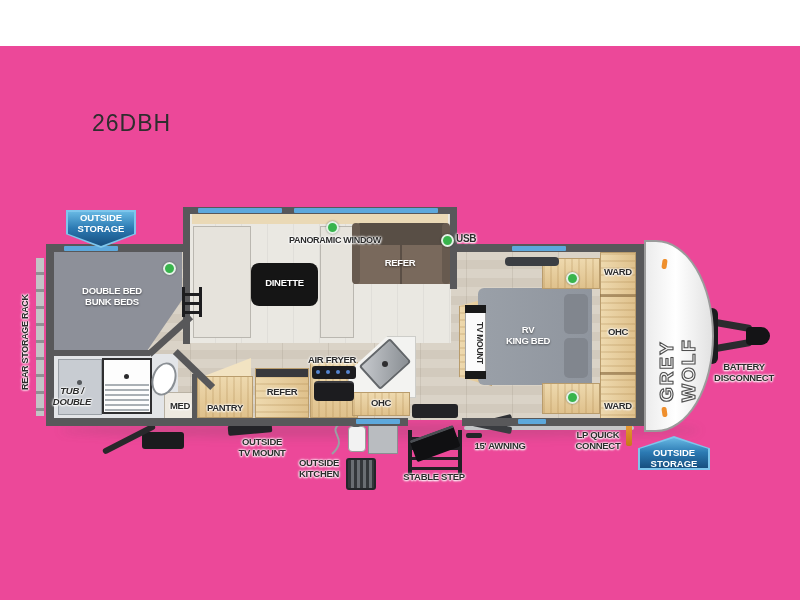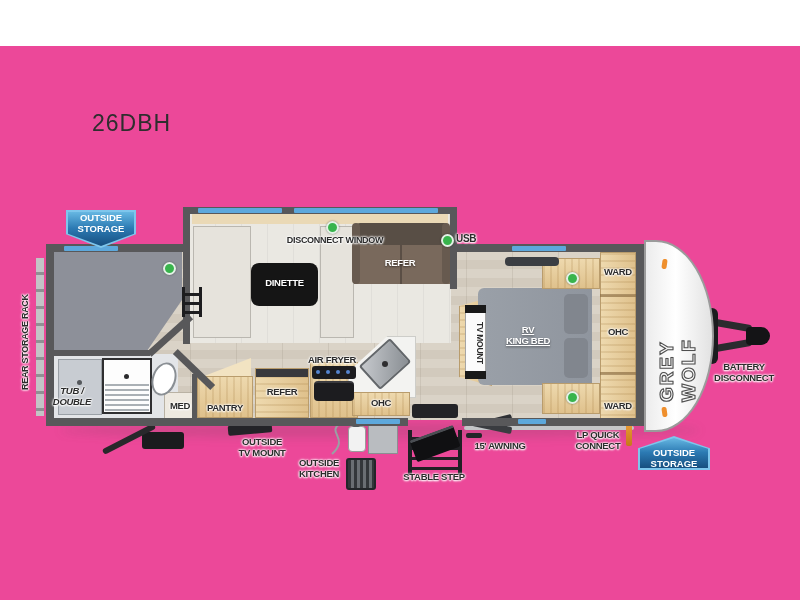--- a/index.html
+++ b/index.html
@@ -66,20 +66,24 @@
   <div class="wall" style="left:46px;top:198px;width:8px;height:182px;"></div>
   <div class="wall" style="left:46px;top:372px;width:362px;height:8px;"></div>
   <div class="wall" style="left:462px;top:372px;width:186px;height:8px;"></div>
   <div class="wall" style="left:636px;top:198px;width:10px;height:182px;"></div>
 
   <div class="abs" style="left:36px;top:212px;width:8px;height:158px;z-index:2;background:repeating-linear-gradient(180deg,#c3c4c6 0 14px,#8f9093 14px 17px);"></div>
   <div class="lbl vlbl" style="left:20px;top:246px;width:14px;height:100px;font-size:9px;">REAR STORAGE RACK</div>
 
   <div class="abs" style="left:54px;top:206px;width:128px;height:102px;z-index:2;background:#8d9099;
               clip-path:polygon(0 0,100% 0,100% 47%,71% 100%,0 100%);"></div>
+  <div class="lbl lbl-w" style="left:62px;top:240px;width:100px;">
+    <div>DOUBLE BED</div>
+    <div>BUNK BEDS</div>
+  </div>
   <div class="gdot" style="left:163px;top:216px;"></div>
   <div class="abs" style="left:182px;top:241px;width:20px;height:30px;z-index:6;border-left:3px solid #1d1d1f;border-right:3px solid #1d1d1f;
               background:repeating-linear-gradient(180deg,transparent 0 6px,#1d1d1f 6px 9px);box-sizing:border-box;"></div>
   <div class="wall" style="left:142px;top:286px;width:56px;height:7px;transform:rotate(-42deg);"></div>
 
   <div class="abs" style="left:54px;top:308px;width:124px;height:66px;background:#e3e5e8;z-index:2;"></div>
   <div class="wall" style="left:54px;top:304px;width:96px;height:6px;"></div>
   <div class="abs" style="left:58px;top:313px;width:42px;height:54px;background:#c8ccd2;border:1px solid #9aa0a6;z-index:3;"></div>
   <div class="abs" style="left:77px;top:334px;width:5px;height:5px;border-radius:50%;background:#55585c;z-index:4;"></div>
   <div class="abs" style="left:102px;top:312px;width:50px;height:56px;background:#fdfdfd;border:2px solid #2f2f31;box-sizing:border-box;z-index:3;"></div>
@@ -134,34 +138,34 @@
   <div class="lbl lbl-w" style="left:253px;top:232px;width:63px;">DINETTE</div>
 
   <div class="abs" style="left:354px;top:177px;width:96px;height:26px;background:#584e45;border-radius:6px 6px 0 0;z-index:3;"></div>
   <div class="abs" style="left:354px;top:199px;width:96px;height:39px;background:#79695c;z-index:3;"></div>
   <div class="abs" style="left:400px;top:199px;width:2px;height:39px;background:rgba(0,0,0,.25);z-index:4;"></div>
   <div class="abs" style="left:352px;top:177px;width:8px;height:61px;background:#675a4f;border-radius:4px;z-index:4;"></div>
   <div class="abs" style="left:442px;top:177px;width:8px;height:61px;background:#675a4f;border-radius:4px;z-index:4;"></div>
   <div class="lbl lbl-w" style="left:378px;top:212px;width:44px;">REFER</div>
 
   <div class="gdot" style="left:326px;top:175px;"></div>
-  <div class="lbl" style="left:270px;top:189px;width:130px;font-size:9px;">DISCONNECT WINDOW</div>
+  <div class="lbl" style="left:270px;top:189px;width:130px;font-size:9px;">PANORAMIC WINDOW</div>
   <div class="gdot" style="left:441px;top:188px;"></div>
   <div class="lbl" style="left:456px;top:187px;width:30px;text-align:left;font-size:10px;">USB</div>
 
   <div class="abs" style="left:505px;top:211px;width:54px;height:9px;background:#3b3e43;border-radius:4px;z-index:4;"></div>
   <div class="wood-v" style="left:459px;top:251px;width:33px;height:89px;clip-path:polygon(0 10%,100% 0,100% 100%,0 90%);"></div>
   <div class="abs" style="left:465px;top:259px;width:21px;height:74px;background:#fbfbfb;border:1px solid #a5a5a5;box-sizing:border-box;z-index:4;"></div>
   <div class="abs" style="left:465px;top:259px;width:21px;height:8px;background:#191919;z-index:5;"></div>
   <div class="abs" style="left:465px;top:325px;width:21px;height:8px;background:#191919;z-index:5;"></div>
   <div class="lbl vlbl-down" style="left:467px;top:268px;width:17px;height:58px;font-size:8.5px;z-index:6;">TV MOUNT</div>
   <div class="abs" style="left:478px;top:242px;width:114px;height:97px;background:linear-gradient(90deg,#9aa0a8,#8f959e);border-radius:6px 2px 2px 6px;z-index:3;"></div>
   <div class="abs" style="left:564px;top:248px;width:24px;height:40px;background:#81868e;border-radius:5px;z-index:4;"></div>
   <div class="abs" style="left:564px;top:292px;width:24px;height:40px;background:#81868e;border-radius:5px;z-index:4;"></div>
-  <div class="lbl lbl-w" style="left:488px;top:279px;width:80px;text-decoration:underline;">
+  <div class="lbl lbl-w" style="left:488px;top:279px;width:80px;">
     <div>RV</div>
     <div>KING BED</div>
   </div>
   <div class="wood" style="left:542px;top:212px;width:58px;height:31px;"></div>
   <div class="gdot" style="left:566px;top:226px;"></div>
   <div class="wood" style="left:542px;top:337px;width:58px;height:31px;"></div>
   <div class="gdot" style="left:566px;top:345px;"></div>
   <div class="wood-v" style="left:600px;top:206px;width:36px;height:168px;"></div>
   <div class="abs" style="left:600px;top:248px;width:36px;height:3px;background:rgba(130,100,60,.55);z-index:4;"></div>
   <div class="abs" style="left:600px;top:326px;width:36px;height:3px;background:rgba(130,100,60,.55);z-index:4;"></div>

